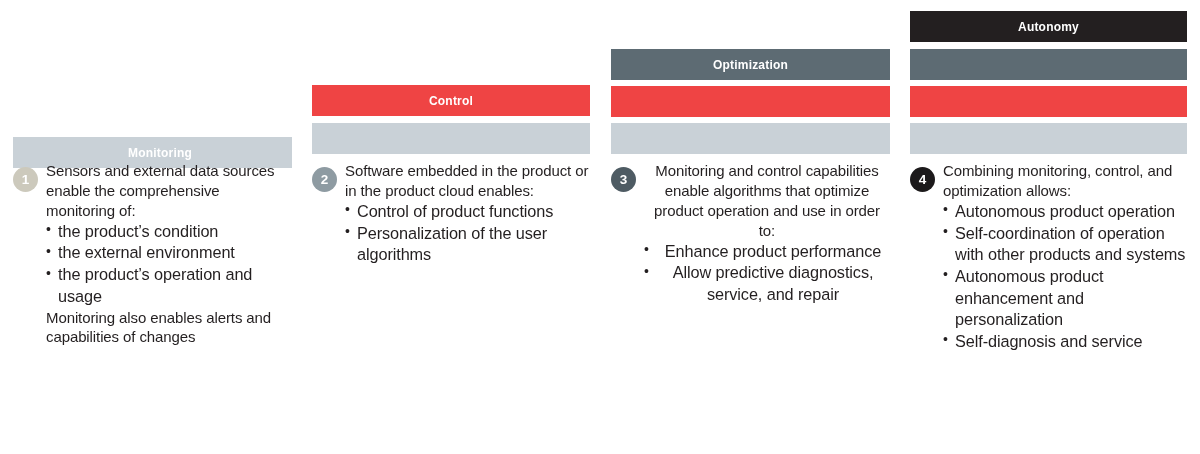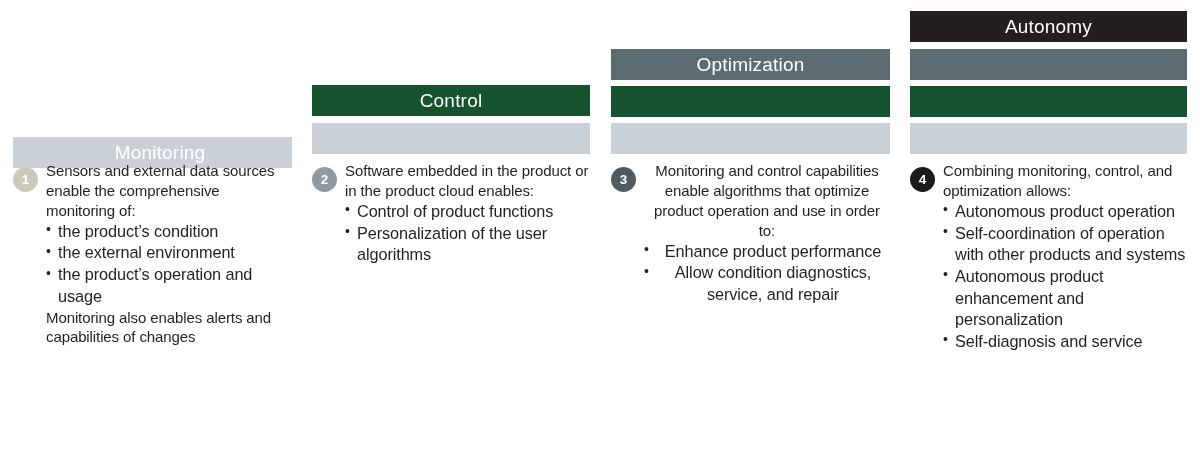--- a/index.html
+++ b/index.html
@@ -34,29 +34,29 @@
     left: 0;
     width: 100%;
     height: 31px;
     display: flex;
     align-items: center;
     justify-content: center;
   }
 
   .bar-label {
     color: #ffffff;
-    font-size: 19px;
-    font-weight: normal;
+    font-size: 12px;
+    font-weight: bold;
     letter-spacing: 0.2px;
     line-height: 1;
   }
 
   .bar.lvl-autonomy   { background: #231f20; }
   .bar.lvl-optimize   { background: #5d6b73; }
-  .bar.lvl-control    { background: #14532d; }
+  .bar.lvl-control    { background: #ef4444; }
   .bar.lvl-monitor    { background: #c9d1d7; }
 
   .body-block {
     position: absolute;
     left: 0;
     top: 161px;
     width: 100%;
     display: flex;
     align-items: flex-start;
   }
@@ -169,21 +169,21 @@
       </div>
       <div class="bar lvl-control" style="top:86px;"></div>
       <div class="bar lvl-monitor" style="top:123px;"></div>
     </div>
     <div class="body-block">
       <div class="num-badge badge-3">3</div>
       <div class="text-col">
         <div class="para">Monitoring and control capabilities enable algorithms that optimize product operation and use in order to:</div>
         <ul class="bullets">
           <li>Enhance product performance</li>
-          <li>Allow condition diagnostics, service, and repair</li>
+          <li>Allow predictive diagnostics, service, and repair</li>
         </ul>
       </div>
     </div>
   </div>
 
   <div class="column" style="left:910px; width:277px;">
     <div class="bars">
       <div class="bar lvl-autonomy" style="top:11px;">
         <span class="bar-label">Autonomy</span>
       </div>

